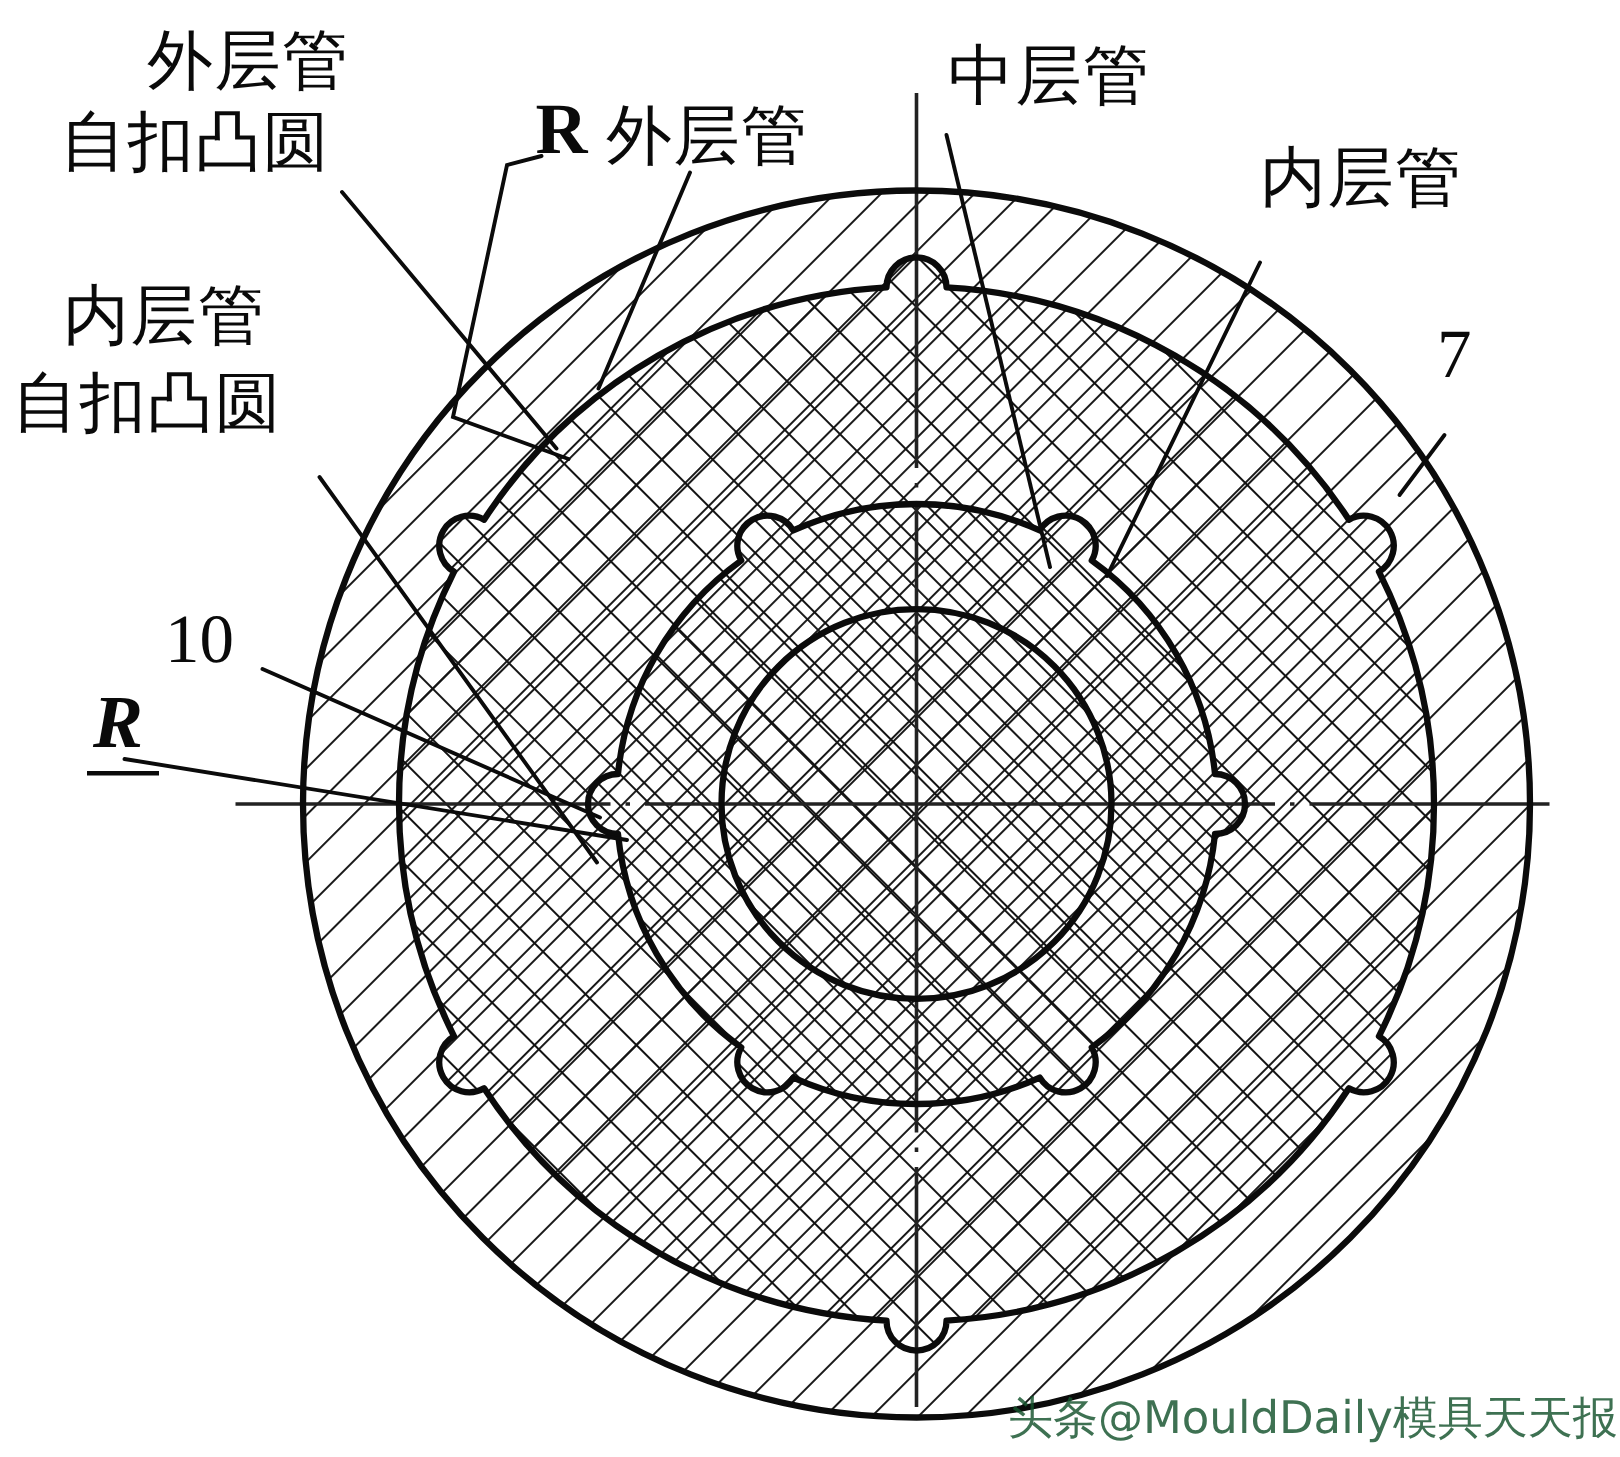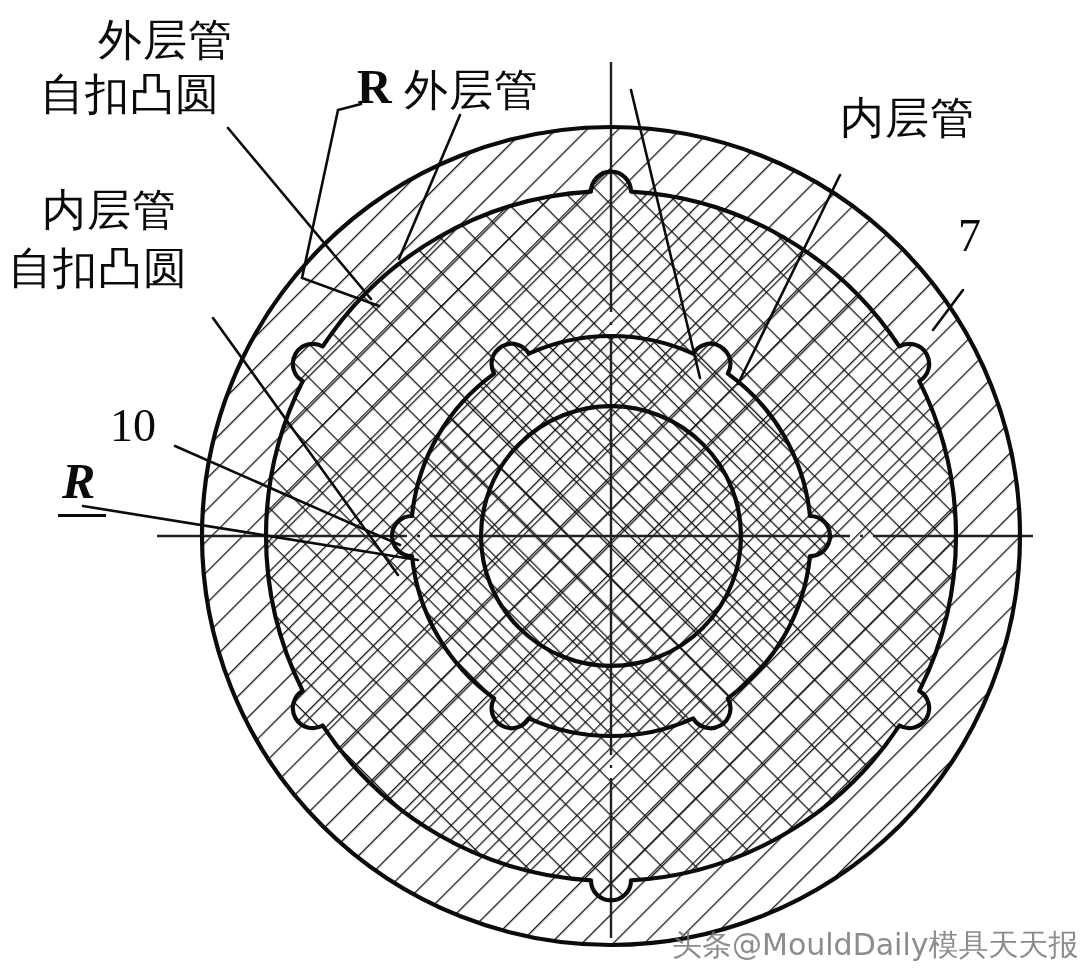--- a/index.html
+++ b/index.html
@@ -40,21 +40,21 @@
   }
   .rplain{
     font-size:48px;
     font-weight:700;
     font-family:"Liberation Serif","DejaVu Serif",serif;
   }
   .wm{
     position:absolute;
     font-family:"DejaVu Sans","Liberation Sans",sans-serif;
     font-size:30px;
-    color:#737373;
+    color:#14532d;
     opacity:.82;
     letter-spacing:0px;
     white-space:nowrap;
   }
 </style>
 </head>
 <body>
 
 <div id="stage">
 
@@ -131,20 +131,21 @@
 
   <div class="lbl cjk" style="left:98px;  top:18px;">外层管</div>
   <div class="lbl cjk" style="left:40px;  top:72px;">自扣凸圆</div>
 
   <div class="lbl cjk" style="left:42px;  top:188px;">内层管</div>
   <div class="lbl cjk" style="left:8px;   top:246px;">自扣凸圆</div>
 
   <div class="lbl rplain" style="left:357px; top:62px;">R</div>
   <div class="lbl cjk" style="left:404px; top:68px;">外层管</div>
 
+  <div class="lbl cjk" style="left:632px; top:28px;">中层管</div>
 
   <div class="lbl cjk" style="left:840px; top:96px;">内层管</div>
 
   <div class="lbl num" style="left:958px; top:212px;">7</div>
 
   <div class="lbl num" style="left:110px; top:402px;">10</div>
 
   <div class="lbl ritalic" style="left:62px; top:455px;">R</div>
   <div class="runder" style="left:58px; top:514px; width:48px;"></div>
 

